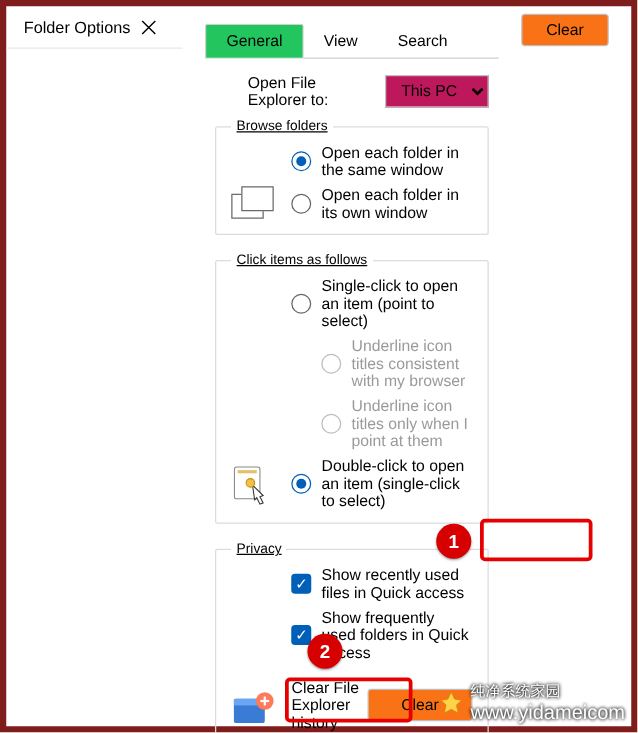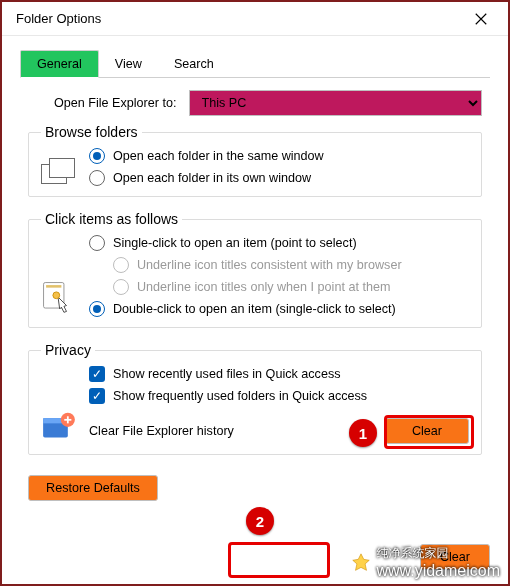--- a/index.html
+++ b/index.html
@@ -8,24 +8,24 @@
     width: 510px; height: 586px;
     font-family: "Segoe UI", Tahoma, sans-serif;
     font-size: 12.6px;
     color: #000;
     background: #fff;
     overflow: hidden;
     position: relative;
   }
   .window {
     width: 510px; height: 586px;
-    border: 2px solid #7f1d1d;
+    border: 5px solid #7f1d1d;
     background: #fff;
     display: flex;
-    flex-direction: column;
+    flex-direction: row;
   }
   .titlebar {
     height: 34px;
     display: flex;
     align-items: center;
     padding: 0 12px 0 14px;
     border-bottom: 1px solid #e8e8e8;
   }
   .titlebar .title {
     flex: 1;
@@ -80,21 +80,22 @@
     font: inherit;
   }
   fieldset.group {
     border: 1px solid #dcdcdc;
     border-radius: 2px;
     margin: 0 0 14px 0;
     padding: 8px 12px 10px 12px;
   }
   fieldset.group > legend {
     padding: 0 4px;
-    font-size: 14px;
+    font-size: 11px;
+    text-decoration: underline;
   }
   .group-inner {
     display: flex;
     align-items: flex-end;
     gap: 10px;
   }
   .icon-stack {
     width: 38px;
     flex-shrink: 0;
   }

